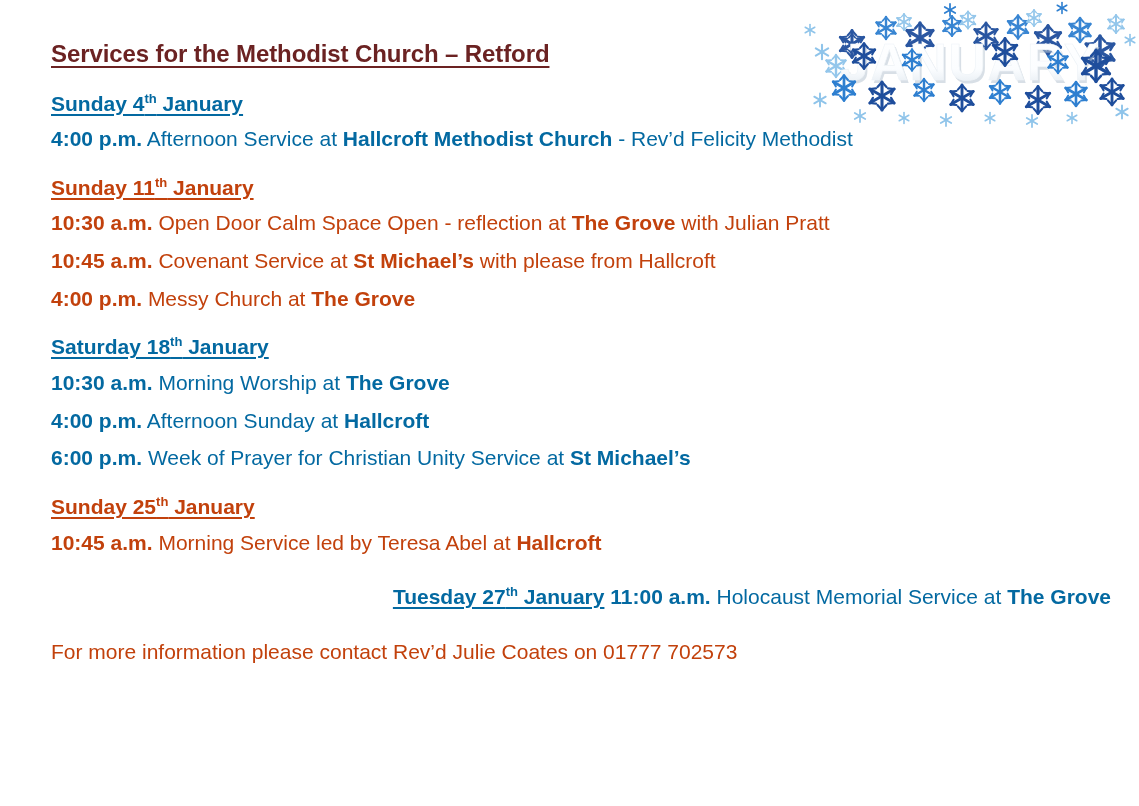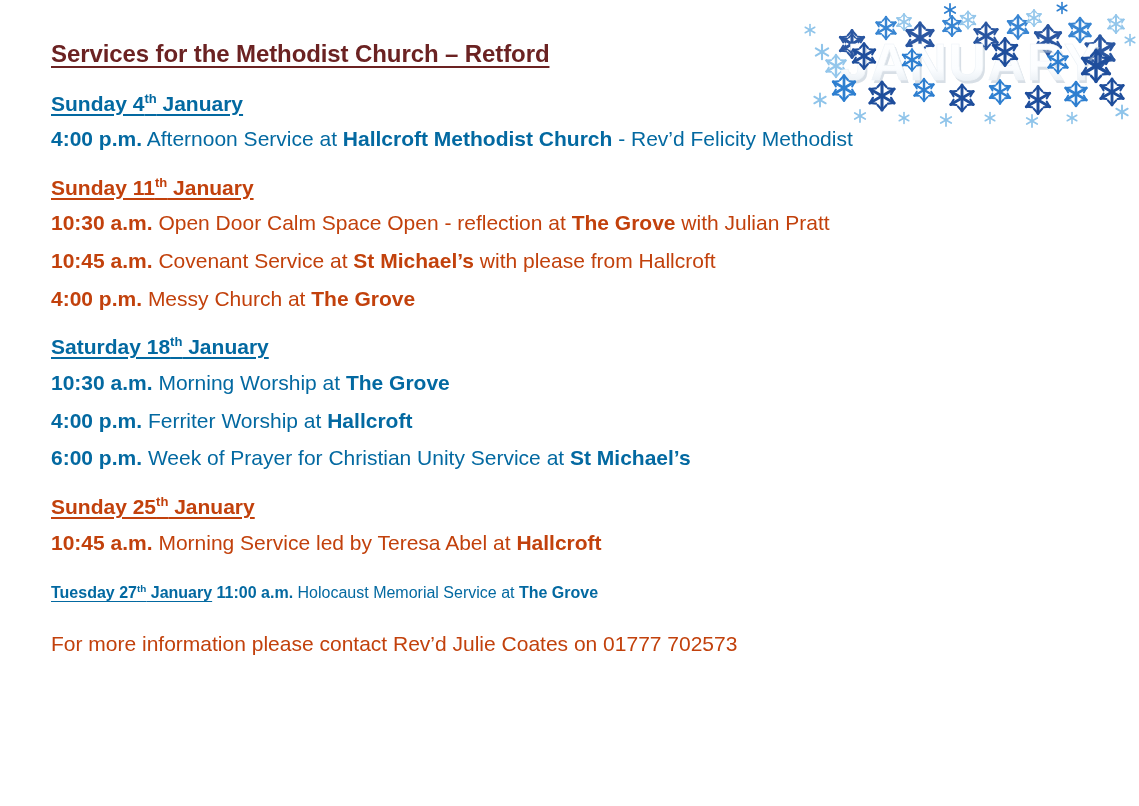--- a/index.html
+++ b/index.html
@@ -74,24 +74,25 @@
     margin: 0;
     line-height: 1.80;
     white-space: nowrap;
     font-weight: normal;
   }
   .service-line .t { font-weight: bold; }
   .service-line b { font-weight: bold; }
 
   
   .inline-line {
-    font-size: 16px;
+    font-size: 21px;
     margin: 0;
     line-height: 1.55;
     white-space: nowrap;
+    text-align: right;
   }
   .inline-line .udate {
     font-weight: bold;
     text-decoration: underline;
     text-underline-offset: 3px;
   }
   .inline-line .udate sup {
     font-size: 0.62em;
     vertical-align: super;
     line-height: 0;
@@ -306,21 +307,21 @@
       </div>
       <div class="block">
         <div class="day-heading c-maroon"><span>Sunday 11</span><sup>th</sup><span> January</span></div>
         <p class="service-line c-maroon"><span class="t">10:30 a.m.</span><span> Open Door Calm Space Open - reflection at </span><b>The Grove</b><span> with Julian Pratt</span></p>
         <p class="service-line c-maroon"><span class="t">10:45 a.m.</span><span> Covenant Service at </span><b>St Michael’s</b><span> with please from Hallcroft</span></p>
         <p class="service-line c-maroon"><span class="t">4:00 p.m.</span><span>   Messy Church at </span><b>The Grove</b><span></span></p>
       </div>
       <div class="block">
         <div class="day-heading c-blue"><span>Saturday 18</span><sup>th</sup><span> January</span></div>
         <p class="service-line c-blue"><span class="t">10:30 a.m.</span><span> Morning Worship at </span><b>The Grove</b><span></span></p>
-        <p class="service-line c-blue"><span class="t">4:00 p.m.</span><span> Ferriter Worship at </span><b>Hallcroft</b><span></span></p>
+        <p class="service-line c-blue"><span class="t">4:00 p.m.</span><span> Afternoon Sunday at </span><b>Hallcroft</b><span></span></p>
         <p class="service-line c-blue"><span class="t">6:00 p.m.</span><span> Week of Prayer for Christian Unity Service at </span><b>St Michael’s</b><span></span></p>
       </div>
       <div class="block">
         <div class="day-heading c-maroon"><span>Sunday 25</span><sup>th</sup><span> January</span></div>
         <p class="service-line c-maroon"><span class="t">10:45 a.m.</span><span> Morning Service led by Teresa Abel at </span><b>Hallcroft</b><span></span></p>
       </div>
     </div>
 
   <p class="inline-line sp-tuesday c-blue">
     <span class="udate"><span>Tuesday 27</span><sup>th</sup><span> January</span></span><span class="t"> 11:00 a.m.</span><span> Holocaust Memorial Service at </span><b>The Grove</b><span></span>

